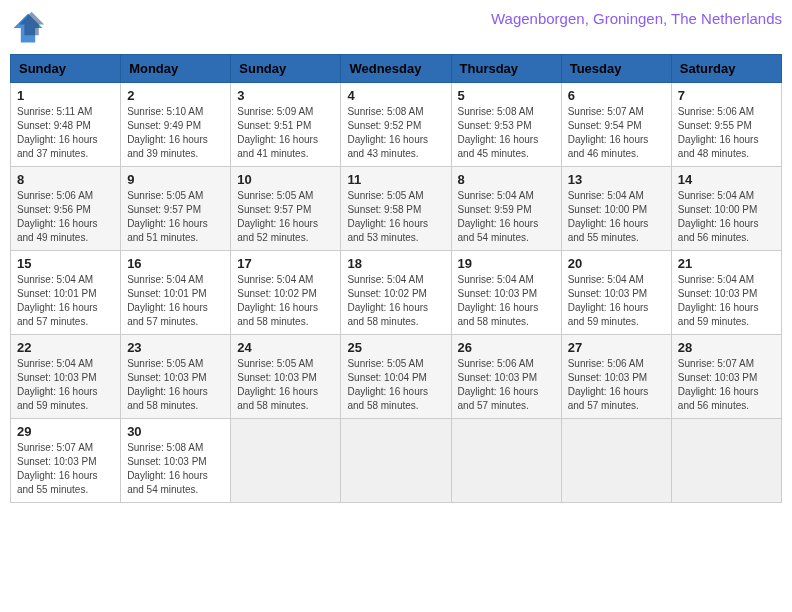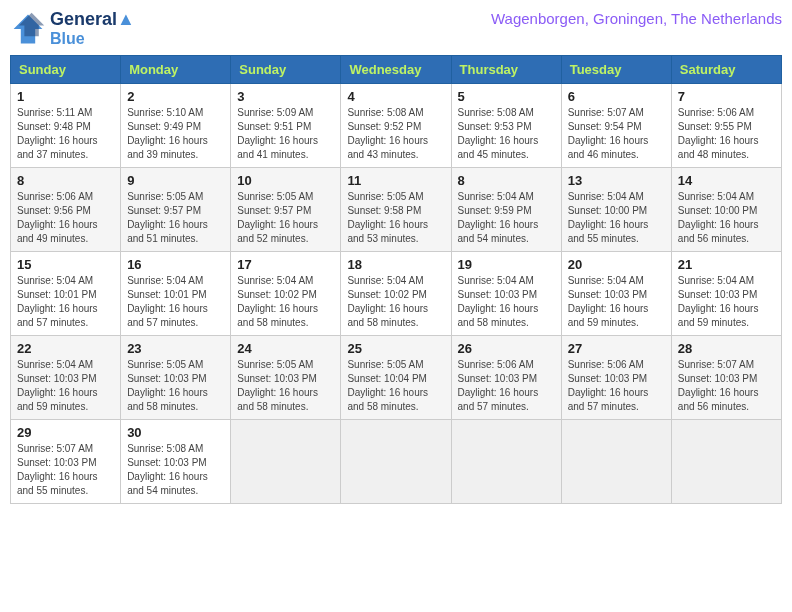--- a/index.html
+++ b/index.html
@@ -46,21 +46,21 @@
       font-size: 15px;
       color: #8b5cf6;
     }
     .calendar {
       width: 100%;
       border-collapse: collapse;
       border: 1px solid #ccc;
     }
     .calendar th {
       background-color: #2e6db4;
-      color: #bef264;
+      color: #000000;
       text-align: left;
       padding: 6px 8px;
       font-size: 13px;
       border: 1px solid #2060a0;
     }
     .calendar td {
       width: 14.28%;
       vertical-align: top;
       padding: 5px 6px;
       border: 1px solid #ccc;
@@ -90,24 +90,20 @@
   </style>
 </head>
 <body>
 
 <div class="header-section">
   <div class="logo">
     <svg class="logo-icon" viewBox="0 0 40 40">
       <polygon points="20,4 36,20 28,20 28,36 12,36 12,20 4,20" fill="#4a90d9"></polygon>
       <polygon points="24,2 38,16 32,16 32,28 16,28 16,16 10,16" fill="#1a3a6b" opacity="0.5"></polygon>
     </svg>
-    <div class="logo-text">
-      <div>General<span>▲</span></div>
-      <div style="color:#4a90d9; font-size:16px;">Blue</div>
-    </div>
   </div>
   <div class="title-section">
     <div class="location-title">Wagenborgen, Groningen, The Netherlands</div>
   </div>
 </div>
 
 <table class="calendar">
   <thead>
     <tr id="dow-header">
         <th>Sunday</th>

